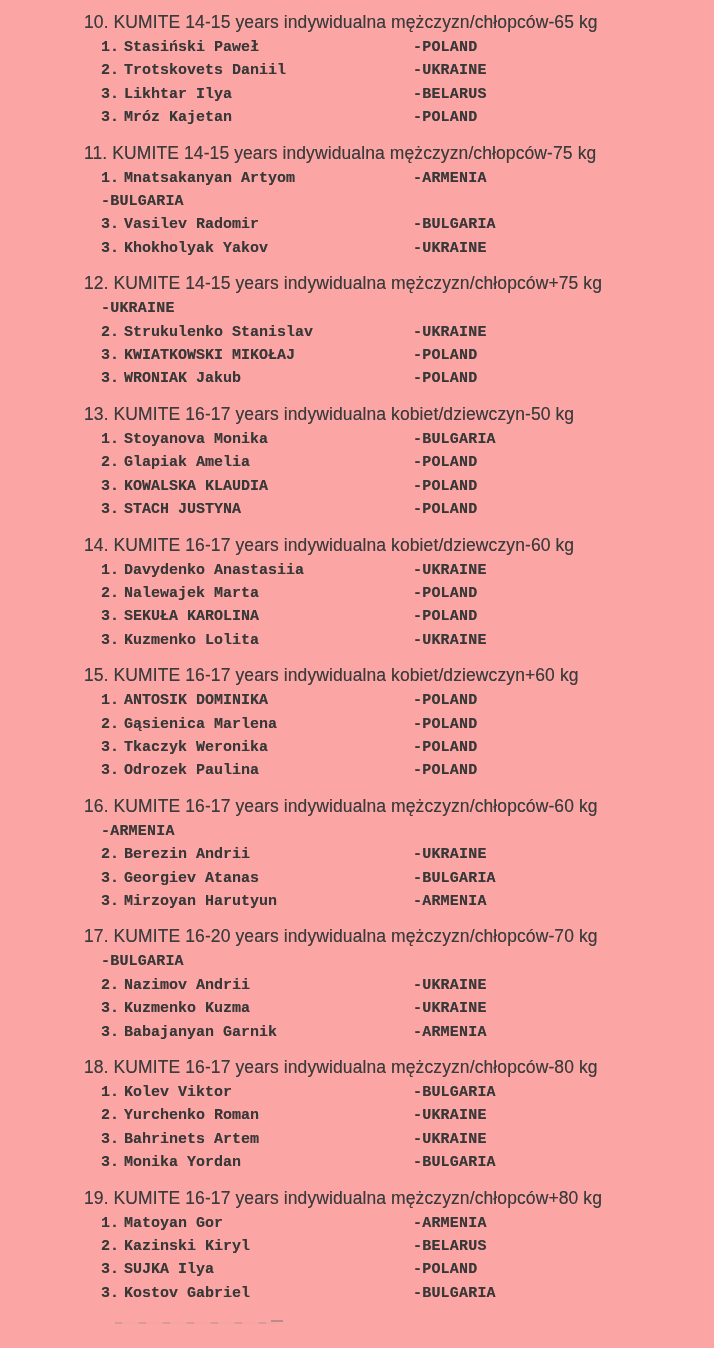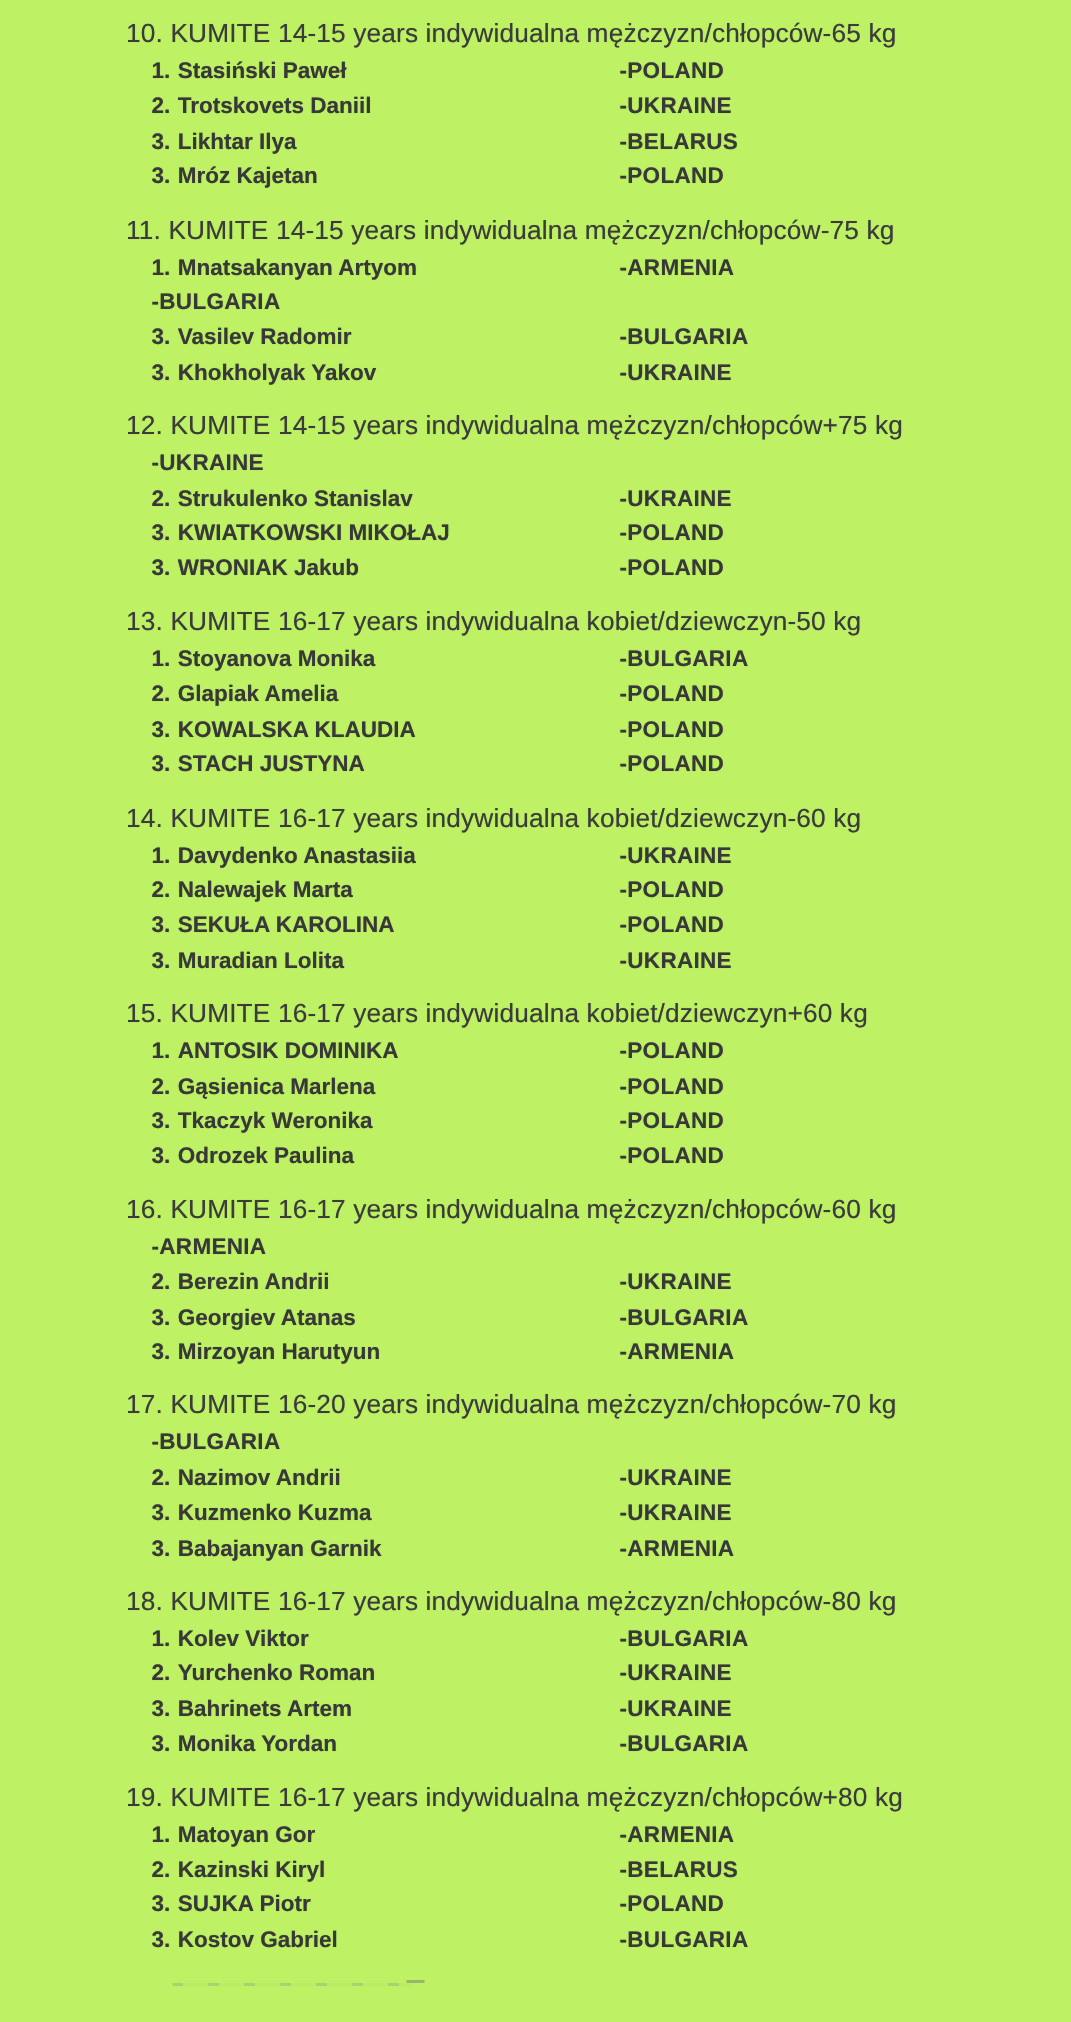--- a/index.html
+++ b/index.html
@@ -4,21 +4,21 @@
 <style>
   html, body {
     margin: 0;
     padding: 0;
     background: #ffffff;
   }
   .page {
     position: relative;
     width: 714px;
     height: 1348px;
-    background: #bef264;
+    background: #fca5a5;
     overflow: hidden;
     font-family: "Liberation Sans", "DejaVu Sans", sans-serif;
     color: #3a3a3a;
   }
   .content {
     position: absolute;
     left: 84px;
     top: 10px;
     width: 606px;
   }
@@ -30,20 +30,21 @@
     font-weight: 400;
     line-height: 25px;
     margin: 0 0 1px 0;
     letter-spacing: 0.1px;
     color: #3b3b3b;
     text-shadow: 0 0 0.5px rgba(58,58,58,0.55);
     white-space: nowrap;
   }
   .entries {
     margin-left: 17px;
+    font-family: Liberation Mono, monospace;
   }
   .entry {
     display: grid;
     grid-template-columns: 312px 1fr;
     line-height: 23.4px;
     font-size: 15px;
     font-weight: 700;
     color: #383838;
     text-shadow: 0 0 0.5px rgba(56,56,56,0.5);
     white-space: nowrap;
@@ -191,21 +192,21 @@
     <span class="name-cell"><span class="place">2.</span><span class="name">Nalewajek Marta</span></span>
     <span class="country">-POLAND</span>
   </div>
 
   <div class="entry">
     <span class="name-cell"><span class="place">3.</span><span class="name">SEKUŁA KAROLINA</span></span>
     <span class="country">-POLAND</span>
   </div>
 
   <div class="entry">
-    <span class="name-cell"><span class="place">3.</span><span class="name">Muradian Lolita</span></span>
+    <span class="name-cell"><span class="place">3.</span><span class="name">Kuzmenko Lolita</span></span>
     <span class="country">-UKRAINE</span>
   </div>
 </div>
   </section>
 
   <section class="section">
     <h2 class="heading">15. KUMITE 16-17 years indywidualna kobiet/dziewczyn+60 kg</h2>
     <div class="entries">
   <div class="entry">
     <span class="name-cell"><span class="place">1.</span><span class="name">ANTOSIK DOMINIKA</span></span>
@@ -309,21 +310,21 @@
     <span class="name-cell"><span class="place">1.</span><span class="name">Matoyan Gor</span></span>
     <span class="country">-ARMENIA</span>
   </div>
 
   <div class="entry">
     <span class="name-cell"><span class="place">2.</span><span class="name">Kazinski Kiryl</span></span>
     <span class="country">-BELARUS</span>
   </div>
 
   <div class="entry">
-    <span class="name-cell"><span class="place">3.</span><span class="name">SUJKA Piotr</span></span>
+    <span class="name-cell"><span class="place">3.</span><span class="name">SUJKA Ilya</span></span>
     <span class="country">-POLAND</span>
   </div>
 
   <div class="entry">
     <span class="name-cell"><span class="place">3.</span><span class="name">Kostov Gabriel</span></span>
     <span class="country">-BULGARIA</span>
   </div>
 </div>
   </section>
 </div>

